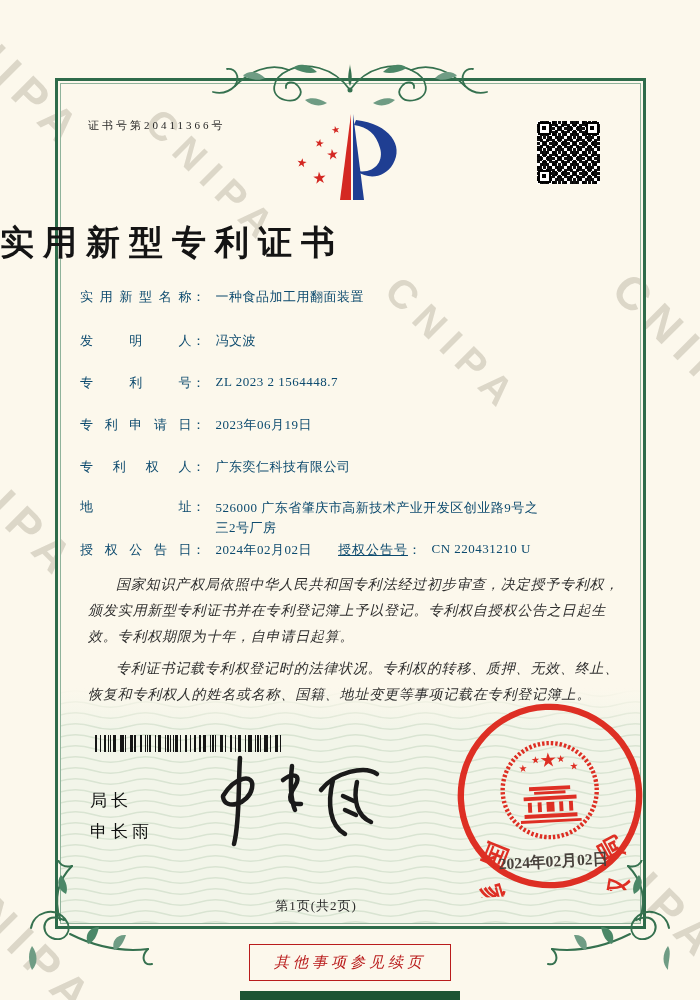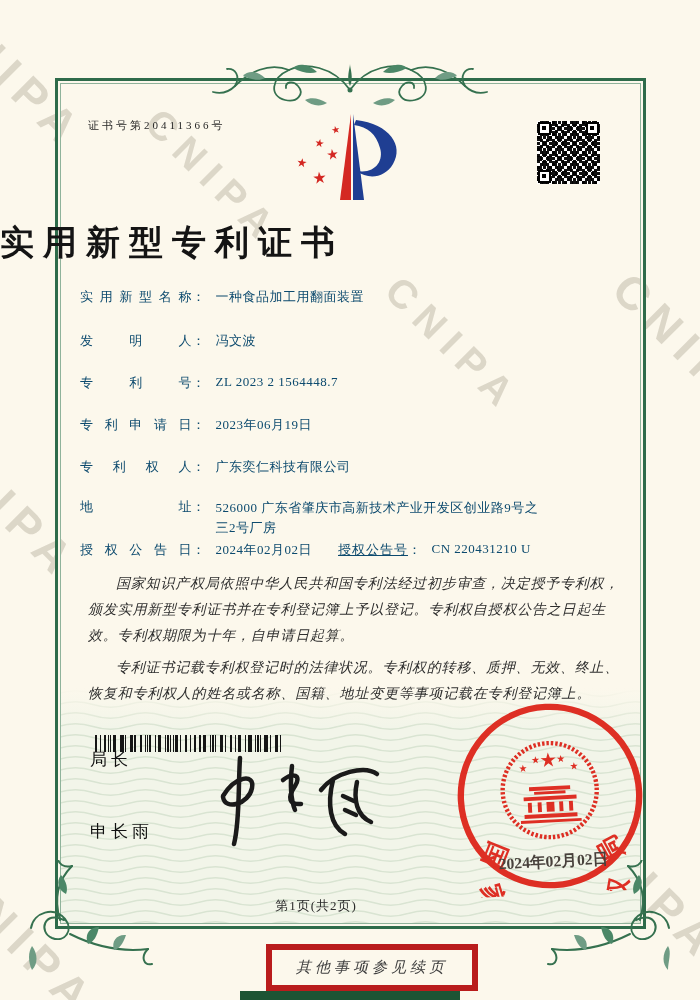--- a/index.html
+++ b/index.html
@@ -37,39 +37,39 @@
   .row{position:absolute;left:80px;z-index:3;font-size:13px;color:#0c4a6e;width:545px;letter-spacing:0.5px;}
   .flabel{display:inline-block;width:112px;text-align:justify;text-align-last:justify;vertical-align:top;}
   .fcolon{vertical-align:top;}
   .fvalue{margin-left:10px;vertical-align:top;}
   .addr-val{display:inline-block;margin-left:10px;width:350px;line-height:1.55;vertical-align:top;}
   .g2{position:absolute;left:258px;top:0;}
   .g2 .flabel2{letter-spacing:1px;text-decoration:underline;}
 
   
   .body-text{position:absolute;left:88px;top:572px;width:532px;z-index:3;font-size:14px;line-height:1.85;
-             color:#2e2e2e;font-style:italic;letter-spacing:0.8px;font-family:Liberation Mono, monospace;}
+             color:#2e2e2e;font-style:italic;letter-spacing:0.8px;}
   .body-text p{margin:0 0 6px 0;text-indent:2em;}
 
   .barcode{position:absolute;left:95px;top:735px;width:187px;height:17px;z-index:3;
      background-image:repeating-linear-gradient(90deg,#151515 0 1.5px,transparent 1.5px 5px),
                       repeating-linear-gradient(90deg,#151515 0 2px,transparent 2px 9px),
                       repeating-linear-gradient(90deg,#151515 0 1px,transparent 1px 13px);}
 
   .signer{position:absolute;left:90px;z-index:4;font-family:"Liberation Sans","DejaVu Sans",sans-serif;
           font-size:17px;letter-spacing:4px;color:#111;}
   .signature{position:absolute;left:195px;top:748px;z-index:4;}
 
   .seal{position:absolute;left:452px;top:698px;z-index:4;opacity:0.94;transform:rotate(-3deg);}
 
   .page-info{position:absolute;left:0;top:897px;width:632px;text-align:center;z-index:4;font-size:13px;color:#2a2a2a;letter-spacing:1px;}
 
   .cont-box{position:absolute;left:50%;top:944px;transform:translateX(-50%);z-index:3;
-            border:6px solid #b91c1c;padding:8px 24px;font-size:15px;font-style:italic;
-            letter-spacing:4px;color:#404040;white-space:nowrap;background:#fcf8ec;margin-left:22px;}
+            border:1px solid #b91c1c;padding:8px 24px;font-size:15px;font-style:italic;
+            letter-spacing:4px;color:#b91c1c;white-space:nowrap;background:#fcf8ec;}
   .bottom-strip{position:absolute;left:240px;top:991px;width:220px;height:9px;background:#1d5434;z-index:3;}
 </style>
 </head>
 <body>
 
 <div class="page">
 
   <div class="wm" style="left:-38px;top:-12px;">CNIPA</div>
   <div class="wm" style="left:168px;top:100px;font-size:40px;">CNIPA</div>
   <div class="wm" style="left:408px;top:268px;font-size:40px;">CNIPA</div>
@@ -193,21 +193,21 @@
     </span>
   </div>
 
   <div class="body-text">
     <p>国家知识产权局依照中华人民共和国专利法经过初步审查，决定授予专利权，颁发实用新型专利证书并在专利登记簿上予以登记。专利权自授权公告之日起生效。专利权期限为十年，自申请日起算。</p>
     <p>专利证书记载专利权登记时的法律状况。专利权的转移、质押、无效、终止、恢复和专利权人的姓名或名称、国籍、地址变更等事项记载在专利登记簿上。</p>
   </div>
 
   <div class="barcode"></div>
 
-  <div class="signer" style="top:748px">局长</div>
+  <div class="signer" style="top:789px">局长</div>
   <div class="signer" style="top:820px">申长雨</div>
 
   <svg class="signature" width="210" height="105" viewBox="0 0 210 105">
     <g fill="none" stroke="#1a1a1a" stroke-width="4.5" stroke-linecap="round" stroke-linejoin="round">
       <path d="M28,48 C40,28 60,25 57,40 C54,56 30,63 28,49"></path>
       <path d="M45,10 C43,40 45,72 39,96"></path>
       <path d="M88,32 C98,24 107,27 100,38 C92,50 94,57 106,56"></path>
       <path d="M97,18 C95,36 96,52 100,62"></path>
       <path d="M126,42 C140,24 170,17 182,26"></path>
       <path d="M138,32 C132,56 135,78 150,86"></path>

